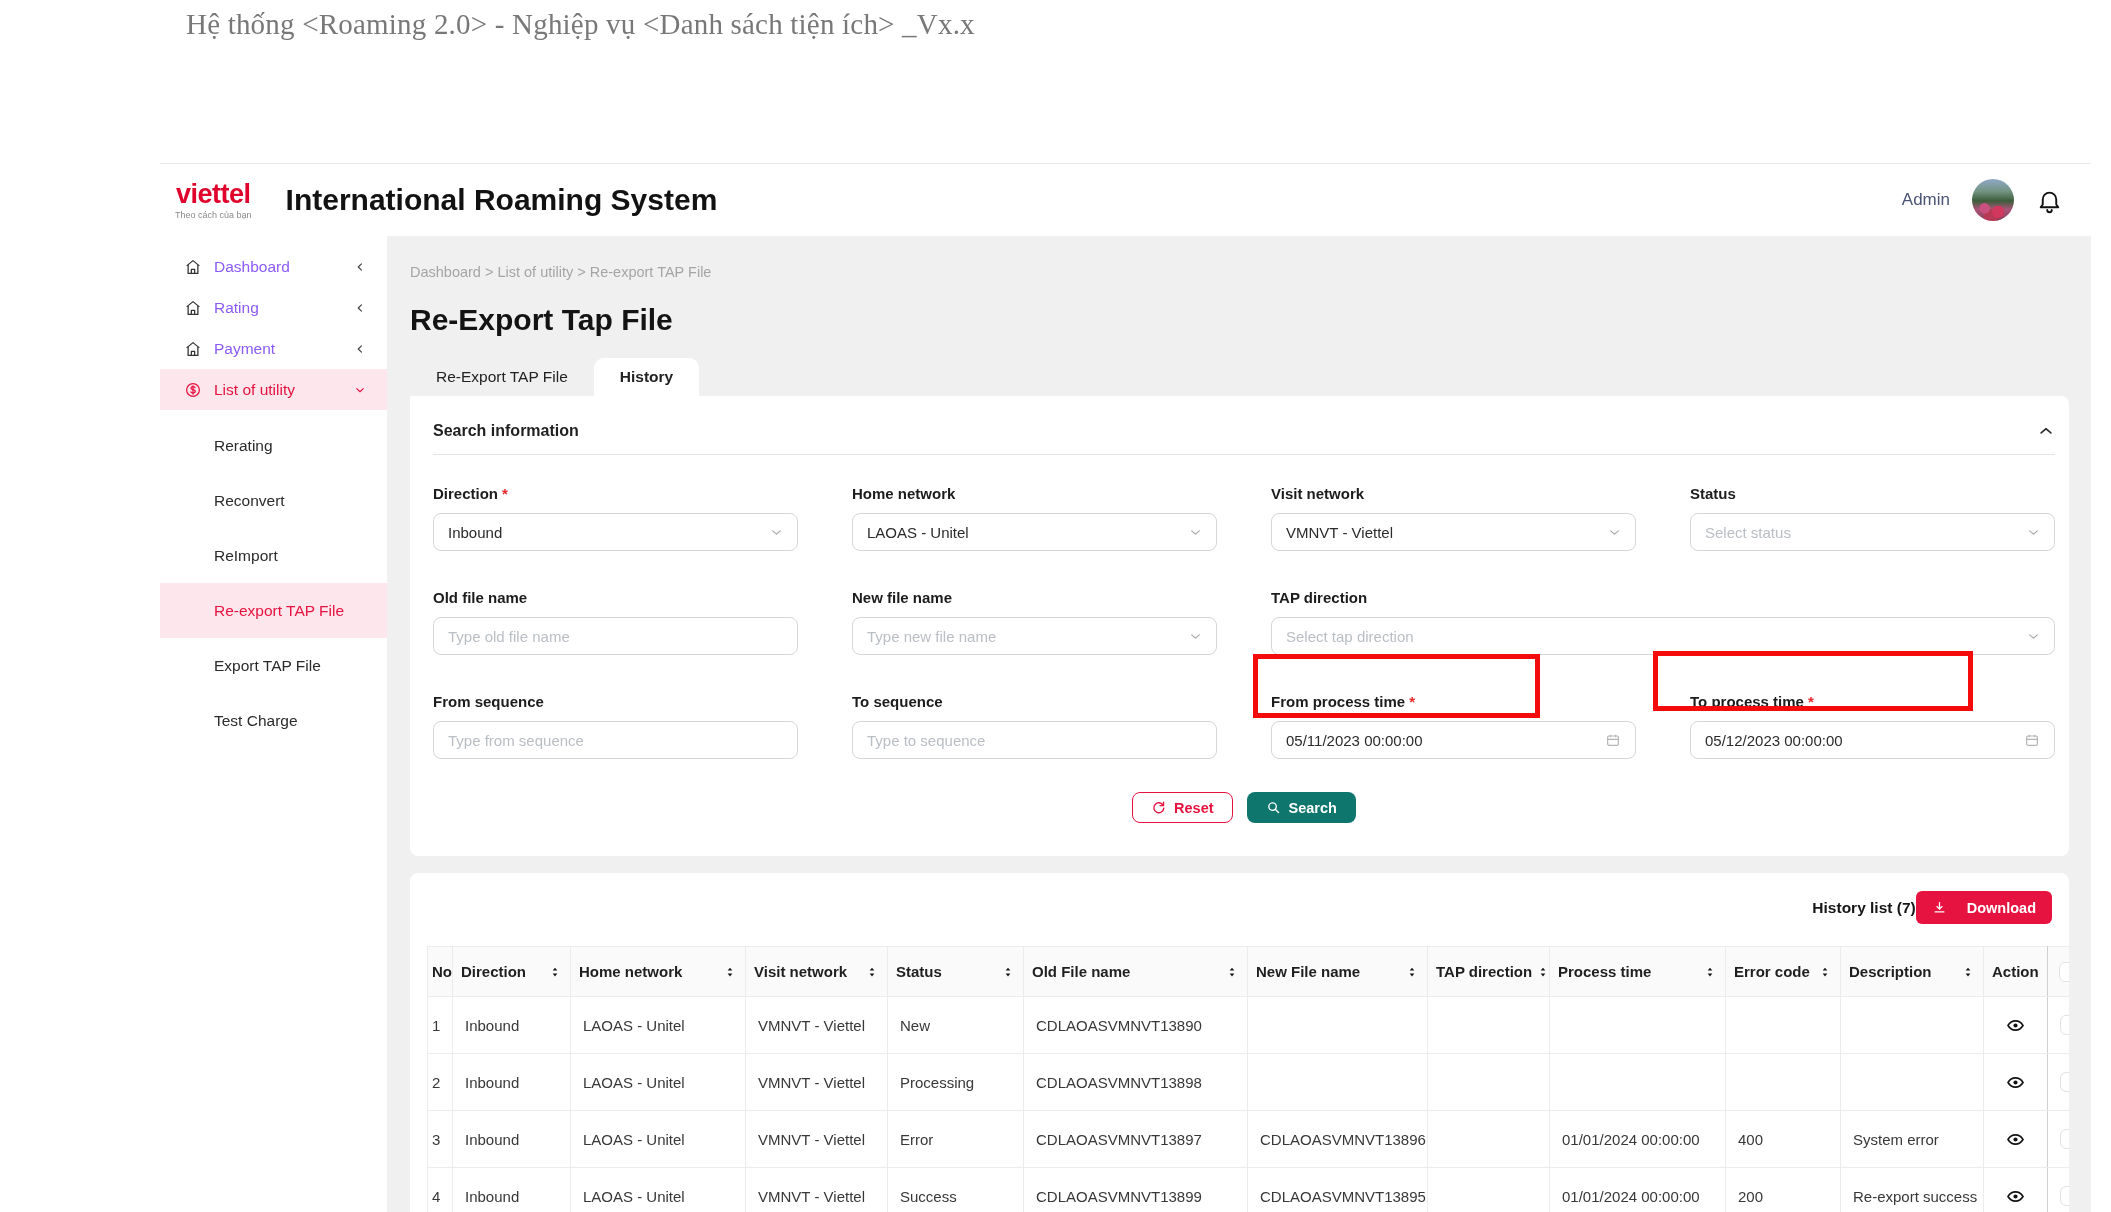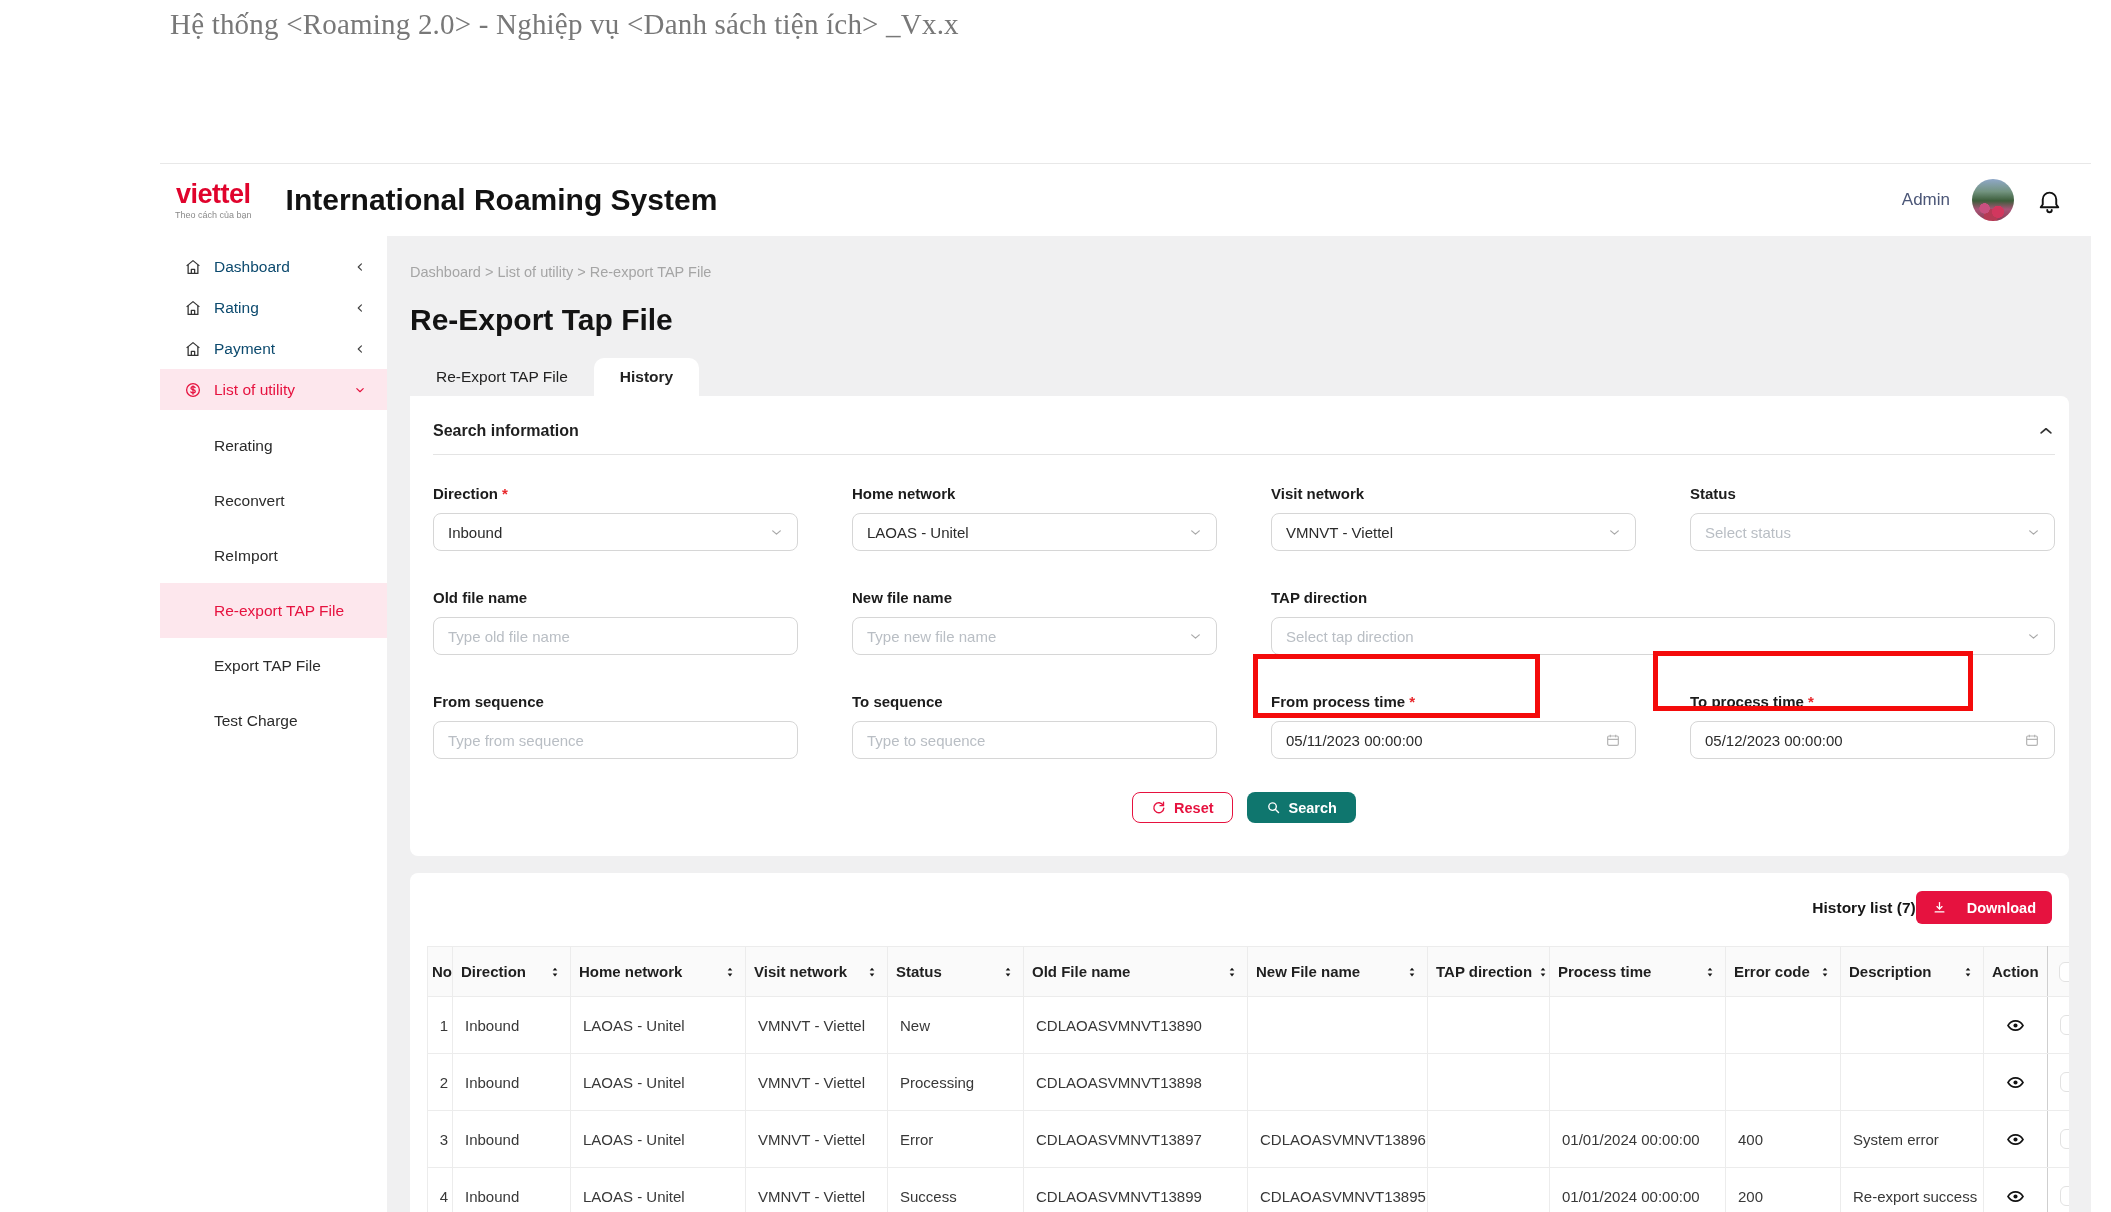--- a/index.html
+++ b/index.html
@@ -1,20 +1,20 @@
 <!DOCTYPE html>
 <html><head>
 <meta charset="utf-8">
 <style>
   * { margin:0; padding:0; box-sizing:border-box; }
   html,body { width:2111px; height:1212px; background:#fff; overflow:hidden;
     font-family:"Liberation Sans","DejaVu Sans",sans-serif; }
   body { position:relative; }
 
-  .doc-title { position:absolute; left:170px; top:8px; font-family:"Liberation Serif","DejaVu Serif",serif;
+  .doc-title { position:absolute; left:186px; top:8px; font-family:"Liberation Serif","DejaVu Serif",serif;
     font-size:29px; color:#787878; letter-spacing:.2px; }
 
   .app { position:absolute; left:160px; top:163px; width:1931px; height:1049px;
     border-top:1px solid #e8e8e8; background:#fff; display:flex; flex-direction:column; }
 
   
   .app-header { height:72px; display:flex; align-items:center; padding:0 28px 0 15px; background:#fff; }
   .logo { display:flex; flex-direction:column; align-items:center; line-height:1; cursor:pointer; }
   .logo .brand { color:#e0032c; font-weight:700; font-size:27px; letter-spacing:-.5px; }
   .logo .tagline { color:#8a8a8a; font-size:9px; margin-top:3px; }
@@ -27,21 +27,21 @@
       radial-gradient(circle at 30% 70%, #c8507f 0 12%, transparent 13%),
       radial-gradient(circle at 45% 88%, #b63a55 0 16%, transparent 17%),
       linear-gradient(180deg, #8fa8c8 0%, #72937f 30%, #3c5d3a 52%, #a85577 72%, #8c3b55 100%);
     cursor:pointer; }
   .bell { width:27px; height:27px; color:#111; cursor:pointer; display:flex; }
 
   
   .app-body { flex:1; display:flex; min-height:0; }
   .sidebar { width:227px; background:#fff; padding-top:10px; flex:none; }
   .side-item { height:41px; display:flex; align-items:center; gap:12px; padding:0 20px 0 24px;
-    font-size:15.5px; color:#0c4a6e; cursor:pointer; }
+    font-size:15.5px; color:#8b5cf6; cursor:pointer; }
   .side-item .ic { width:18px; height:18px; display:flex; color:#333; flex:none; }
   .side-item .chev { margin-left:auto; width:14px; height:14px; color:#444; display:flex; }
   .side-item.active { background:#fde7ed; color:#e6123f; }
   .side-item.active .ic, .side-item.active .chev { color:#e6123f; }
   .side-sub { margin-top:8px; }
   .sub-item { height:55px; display:flex; align-items:center; padding-left:54px; font-size:15.5px;
     color:#2b2b2b; cursor:pointer; }
   .sub-item.active { background:#fde7ed; color:#e6123f; }
 
   .main { flex:1; background:#f0f0f1; padding:28px 22px 0 23px; min-width:0; }
@@ -89,21 +89,21 @@
   .btn-download { height:33px; border-radius:6px; background:#e6123f; color:#fff; display:flex;
     align-items:center; gap:20px; padding:0 16px; font-size:14.5px; font-weight:600; cursor:pointer; }
   .btn-download .bic { width:15px; height:15px; display:flex; }
 
   table { border-collapse:collapse; table-layout:fixed; width:1663px; margin:22px 0 0 17px; }
   th, td { border:1px solid #ececec; font-size:15px; overflow:hidden; white-space:nowrap; }
   th { background:#fafafa; height:50px; font-weight:600; color:#1f1f1f; padding:0 8px; text-align:left; }
   td { height:57px; color:#383838; padding:0 12px; background:#fff; }
   .th-flex { display:flex; align-items:center; justify-content:space-between; gap:4px; }
   .sort { width:14px; height:14px; display:flex; flex:none; color:#141414; cursor:pointer; }
-  .col-no { text-align:right; padding:0 4px;margin-left:15px; }
+  .col-no { text-align:left; padding:0 4px;margin-left:15px; }
   .action-col { border-left:1px solid #cfcfcf !important; border-right:1px solid #cfcfcf !important; text-align:center; }
   .eye { width:19px; height:19px; display:inline-flex; cursor:pointer; color:#121212; vertical-align:middle; }
   .checkbox { width:20px; height:20px; border:1.5px solid #e2e2e2; border-radius:6px; background:#fff;
     display:inline-block; cursor:pointer; vertical-align:middle; }
   .chk-col { text-align:center; }
 
   
   .annot { position:absolute; border:5px solid #f40b0b; background:transparent; z-index:9; pointer-events:none; }
   .annot-1 { left:1253px; top:654px; width:287px; height:64px; }
   .annot-2 { left:1653px; top:651px; width:320px; height:60px; }

